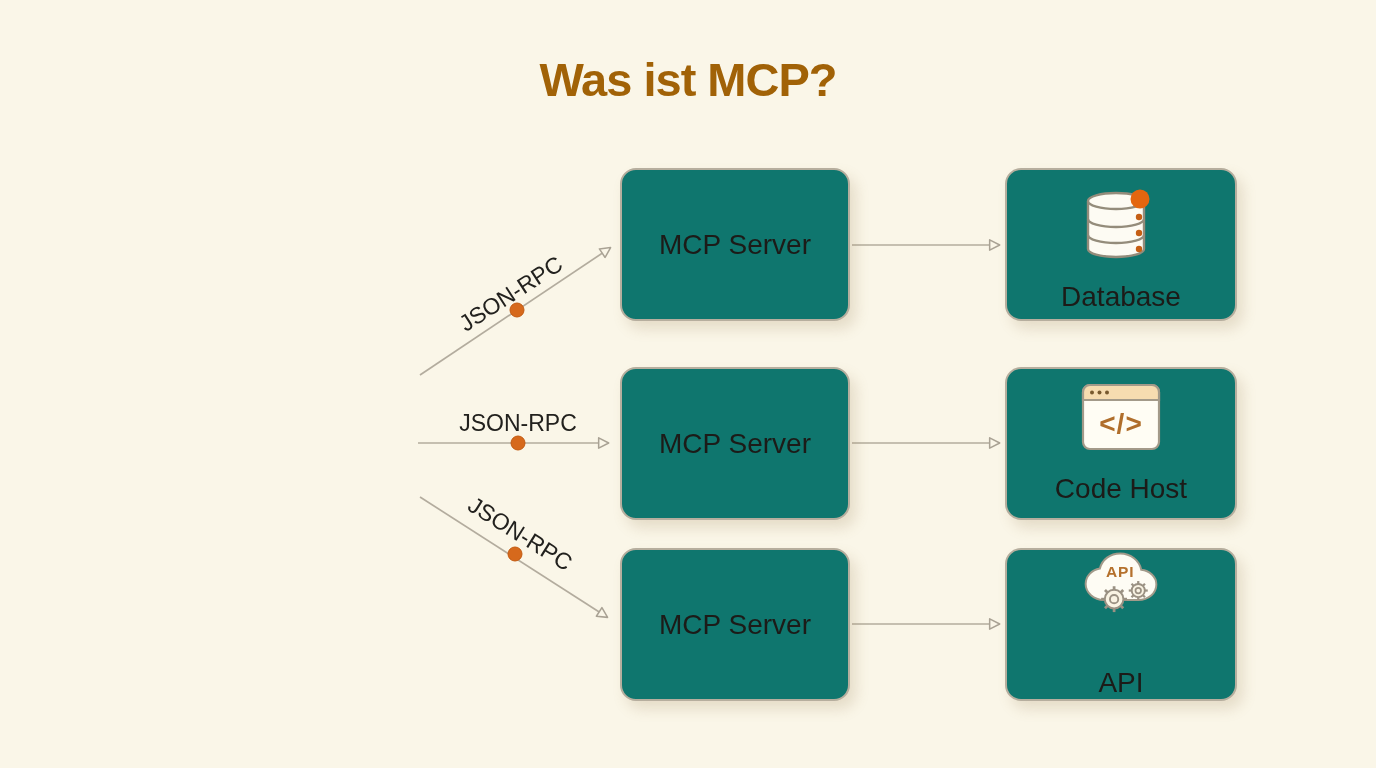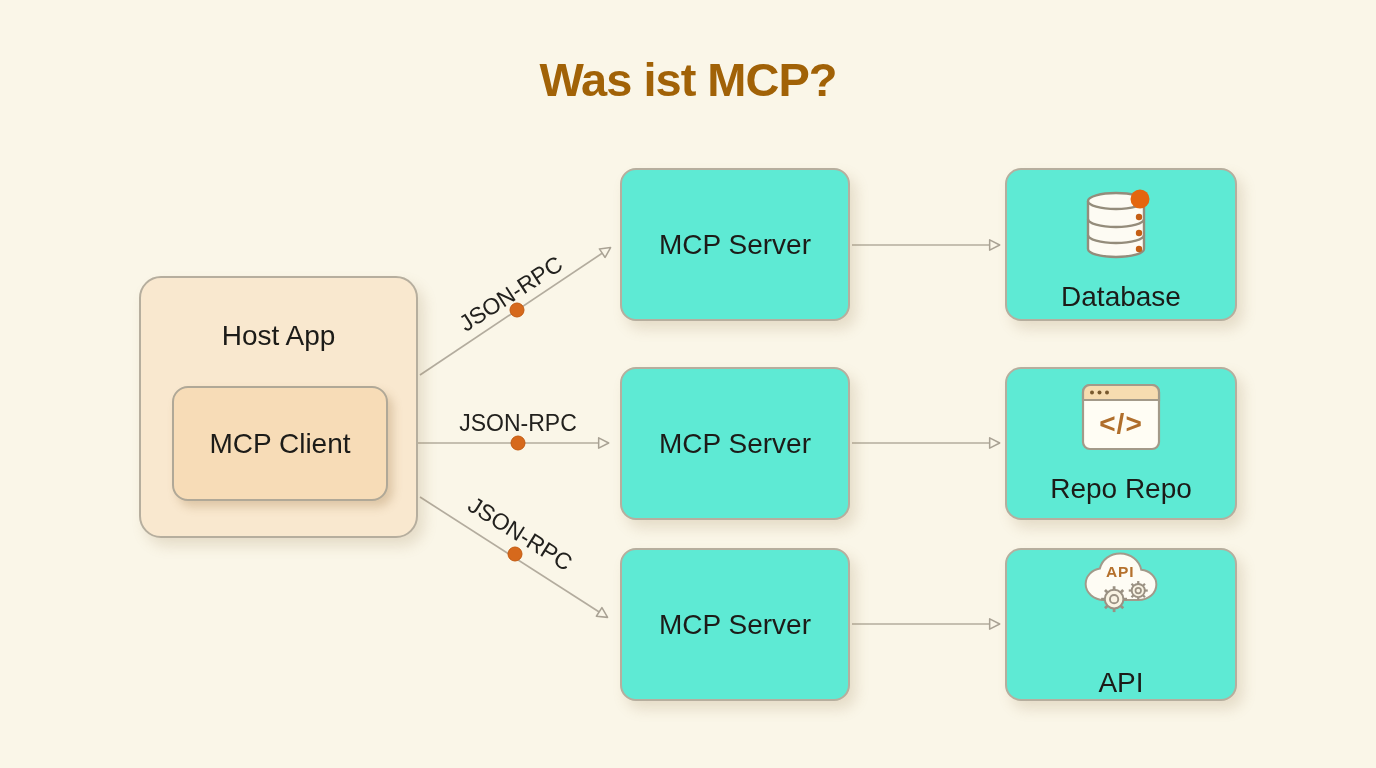--- a/index.html
+++ b/index.html
@@ -9,21 +9,21 @@
     font-family:"Liberation Sans", sans-serif;
     color:#1c1b18;
   }
   .title {
     position:absolute; left:0; top:52px; width:1376px;
     text-align:center; font-size:47px; font-weight:700; letter-spacing:-1px;
     color:#a16207;
   }
   .node {
     position:absolute; box-sizing:border-box;
-    background:#5eead4; border:2px solid #b6ae9e; border-radius:16px;
+    background:#0f766e; border:2px solid #b6ae9e; border-radius:16px;
     box-shadow:6px 8px 14px rgba(150,118,75,0.20);
   }
   .host {
     left:139px; top:276px; width:279px; height:262px;
     background:#f9e8cf; border-radius:22px;
   }
   .host-label {
     position:absolute; left:0; top:42px; width:100%;
     text-align:center; font-size:28px; color:#1c1b18;
   }
@@ -76,26 +76,20 @@
       <circle cx="517" cy="310" r="7"></circle>
       <circle cx="518" cy="443" r="7"></circle>
       <circle cx="515" cy="554" r="7"></circle>
     </g>
   </svg>
 
   <div class="rpc-label rpc-0">JSON-RPC</div>
   <div class="rpc-label rpc-1">JSON-RPC</div>
   <div class="rpc-label rpc-2">JSON-RPC</div>
 
-  <div class="node host">
-    <div class="host-label">Host App</div>
-    <div class="client">
-      <span>MCP Client</span>
-    </div>
-  </div>
 
   <div class="node server r1">
     <span>MCP Server</span>
   </div>
   <div class="node server r2">
     <span>MCP Server</span>
   </div>
   <div class="node server r3">
     <span>MCP Server</span>
   </div>
@@ -122,21 +116,21 @@
     <svg width="80" height="70" viewBox="0 0 80 70">
       <rect x="2" y="2" width="76" height="64" rx="7" fill="#fffdf4" stroke="#a39a89" stroke-width="2.2"></rect>
       <path d="M9,2 h62 a7,7 0 0 1 7,7 v8 H2 V9 a7,7 0 0 1 7,-7 z" fill="#f6dcb0" stroke="#a39a89" stroke-width="2.2"></path>
       <g fill="#77592e">
         <circle cx="11" cy="9.5" r="2"></circle>
           <circle cx="18.5" cy="9.5" r="2"></circle>
           <circle cx="26" cy="9.5" r="2"></circle>
       </g>
       <text x="40" y="50" text-anchor="middle" font-size="28" font-weight="700" letter-spacing="1" fill="#b06e2b">&lt;/&gt;</text>
     </svg>
-    <div class="label">Repo Repo</div>
+    <div class="label">Code Host</div>
   </div>
 
   <div class="node target r3">
     <svg width="92" height="80" viewBox="0 0 92 80">
       <path d="M66,58 H26 C14.5,58 5,49.5 5,39.5 C5,30.5 12,23 21.5,21.5 C24,11 33.5,4 45,4 C57.5,4 67.5,12.5 69.5,23 C79,24 87,31 87,40 C87,50 78,58 66,58 Z" fill="#fefcf4" stroke="#a29a8a" stroke-width="2.3"></path>
       <text x="45" y="31" text-anchor="middle" font-size="18" font-weight="600" letter-spacing="1" fill="#b5712d">API</text>
 
       <g>
         <g stroke="#9a9183" stroke-width="2.6">
           <line x1="66" y1="36" x2="66" y2="58"></line>

